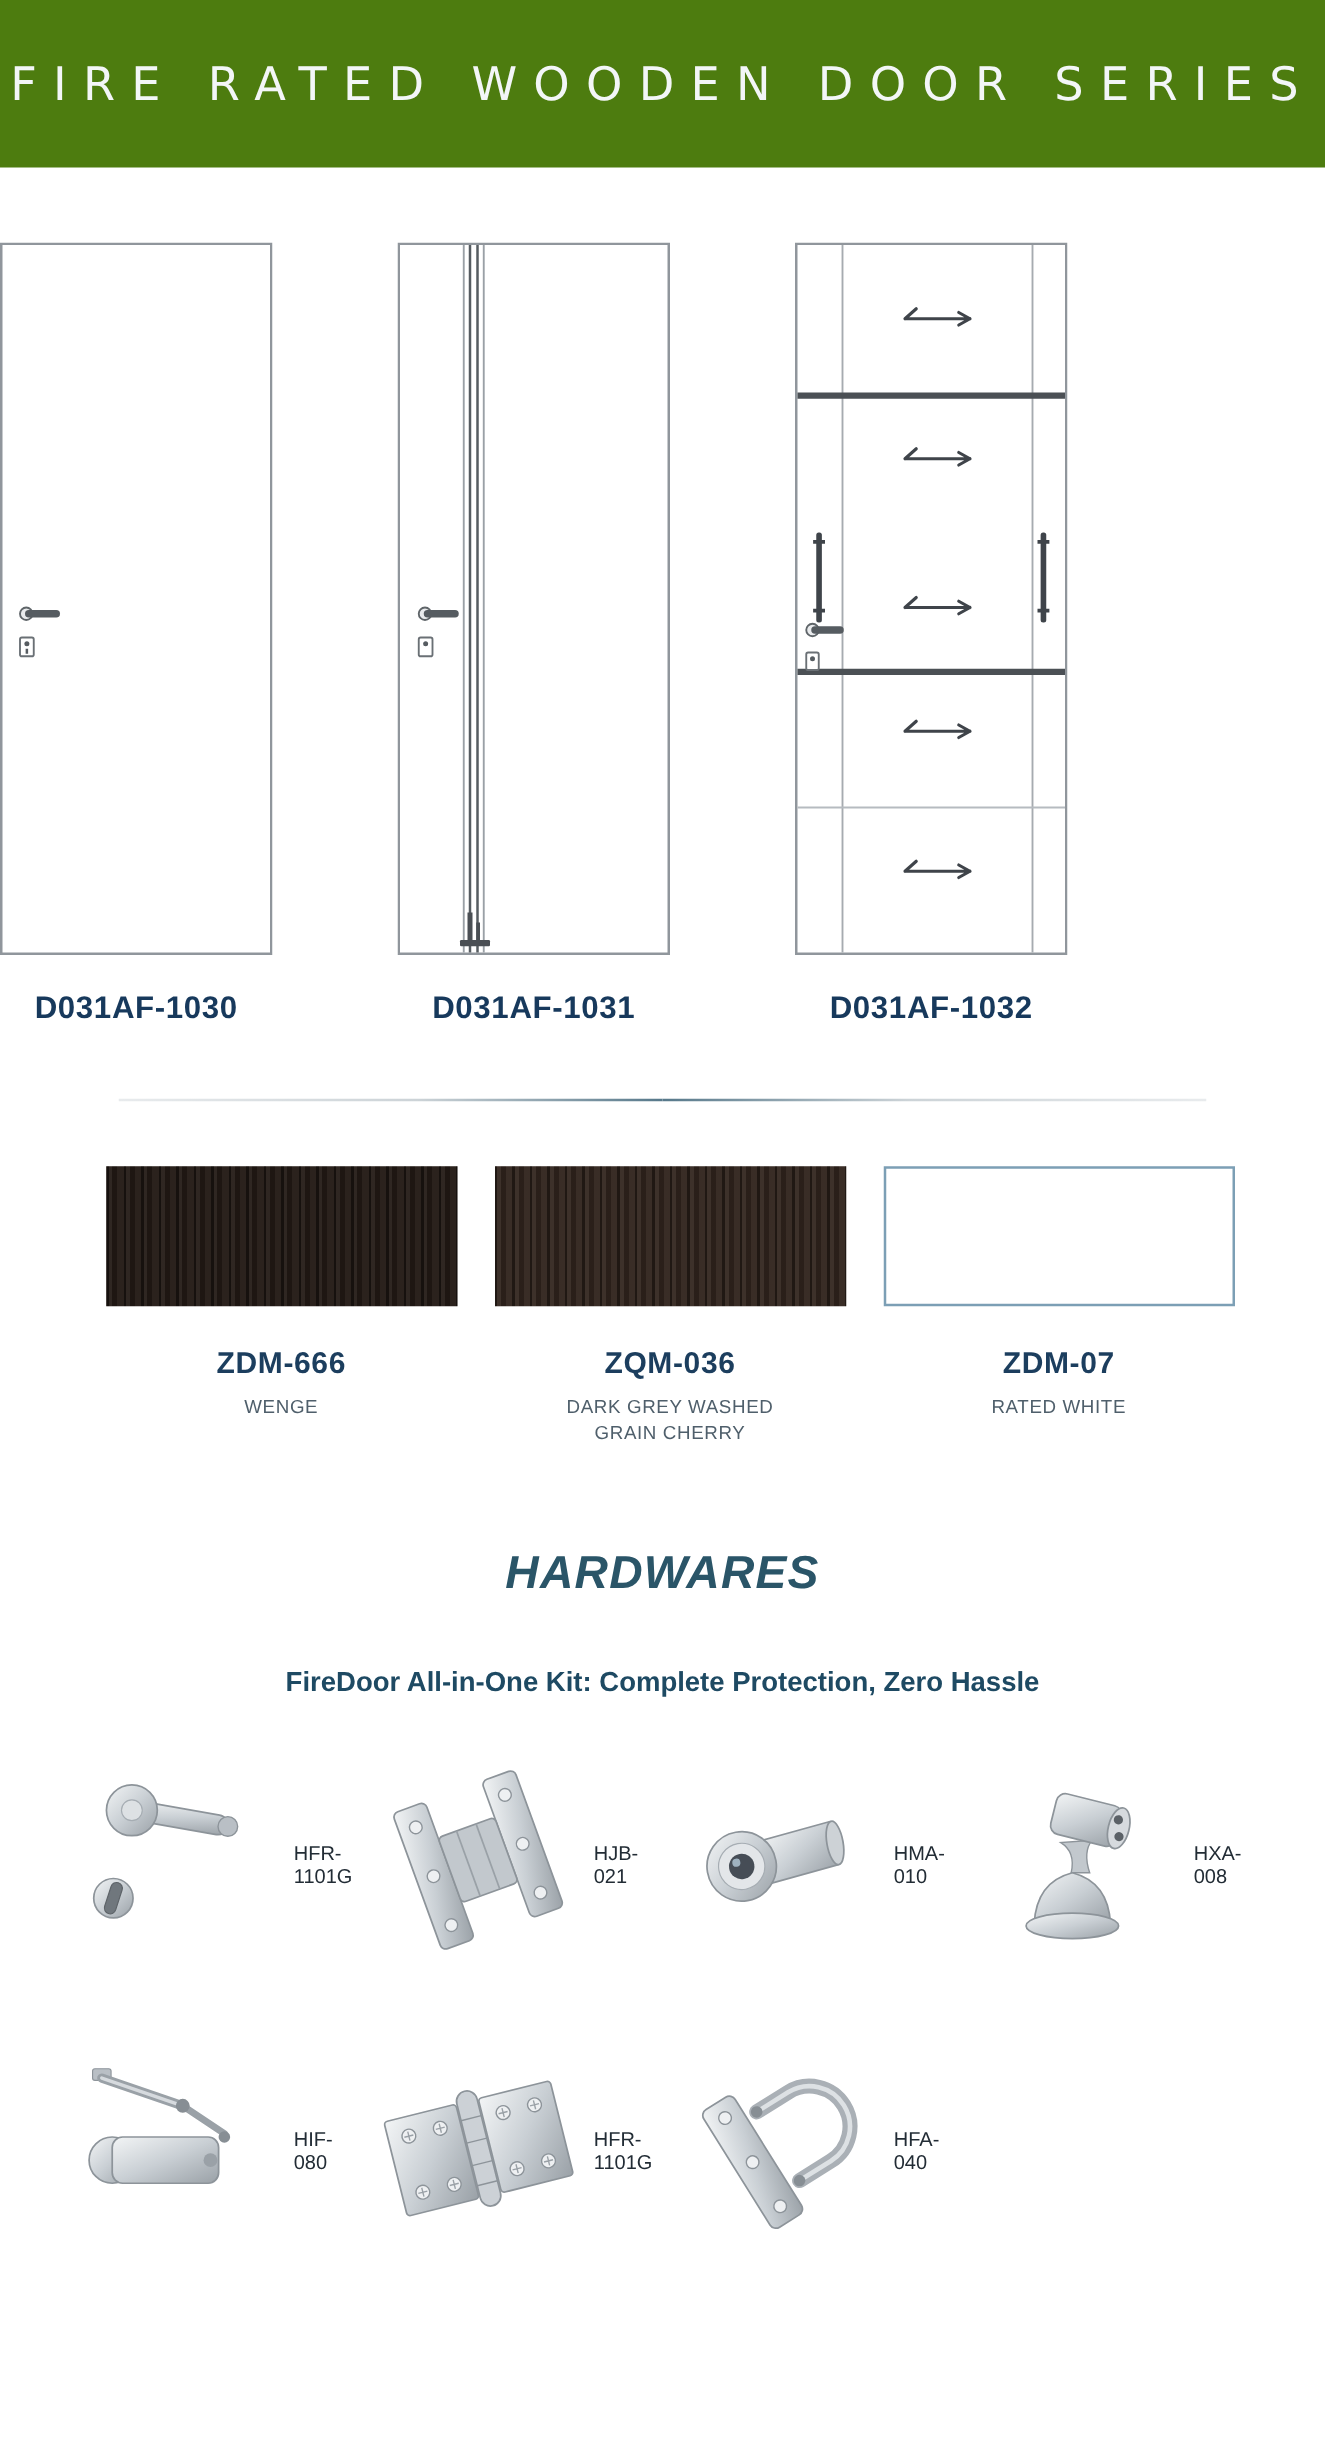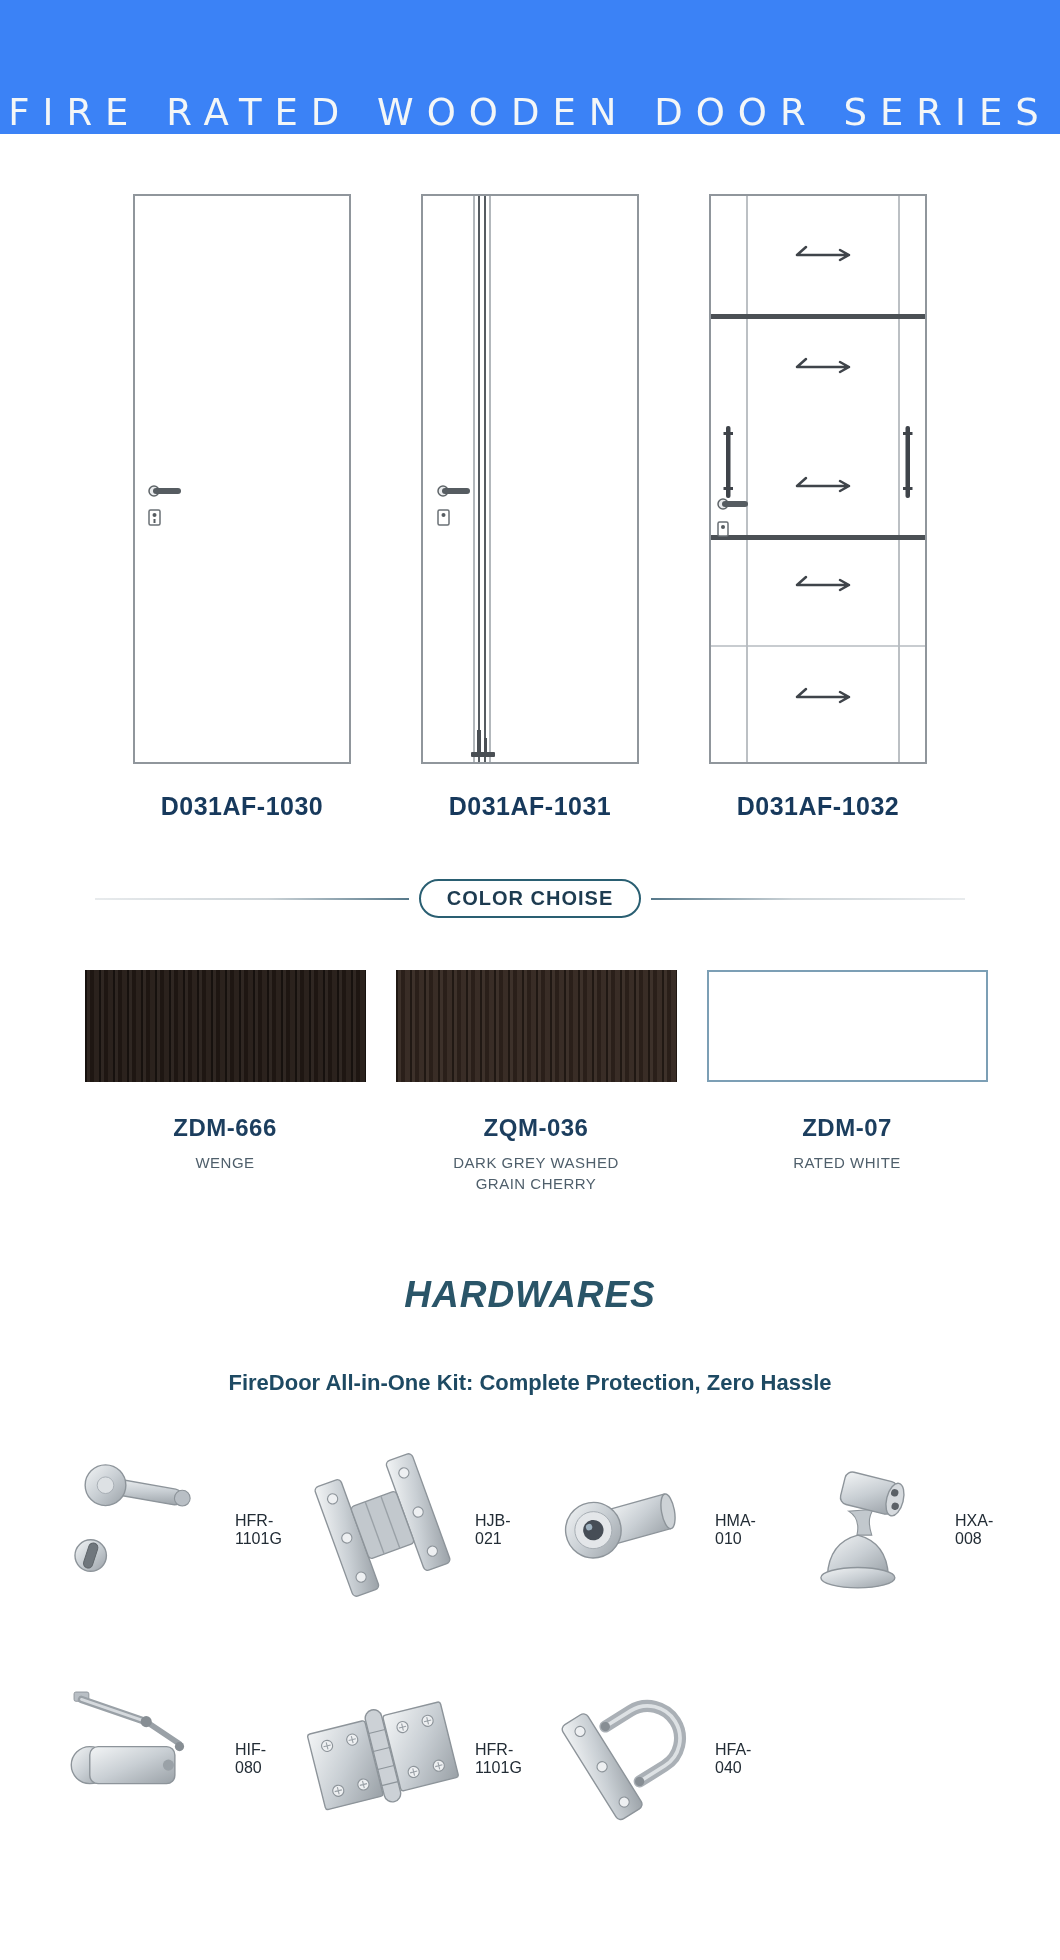--- a/index.html
+++ b/index.html
@@ -11,21 +11,21 @@
   }
 
   
   .header { height:134px; background:#35495c; display:flex; align-items:center; justify-content:center; }
   .header h1 {
     color:#f3f6f7; font-size:37px; font-weight:400; letter-spacing:13px;
     font-family:"DejaVu Sans", sans-serif; text-transform:uppercase; white-space:nowrap;
   }
 
   
-  .doors { margin-top:60px; display:flex; justify-content:center; gap:70px; }
+  .doors { margin-top:60px; display:flex; gap:100px; }
   .door-col { display:flex; flex-direction:column; align-items:center; }
   .door-svg { display:block; }
   .door-model { margin-top:28px; font-size:25px; font-weight:bold; color:#17395c; letter-spacing:0.5px; }
 
   
   .divider { margin:58px 95px 0; display:flex; align-items:center; }
   .divider .line { flex:1; height:2px; }
   .line-left  { background:linear-gradient(to right,#e8ebed 0%,#ccd3d7 55%,#56788a 100%); }
   .line-right { background:linear-gradient(to left,#e8ebed 0%,#ccd3d7 55%,#56788a 100%); }
   .pill {
@@ -52,21 +52,21 @@
   .hw-title { margin-top:80px; text-align:center; font-size:37px; font-weight:bold; color:#2a5568; letter-spacing:1px;font-style:italic; }
   .hw-sub { margin-top:54px; text-align:center; font-size:22px; font-weight:bold; color:#1e4a63; }
   .hw-grid { margin:46px auto 0; width:960px; display:grid; grid-template-columns:repeat(4,1fr); row-gap:64px; }
   .hw-item { display:flex; flex-direction:row; align-items:center; }
   .hw-img { height:165px; display:flex; align-items:center; justify-content:center; }
   .hw-code { margin-top:10px; font-size:16px; color:#222c35; }
 </style>
 </head>
 <body>
 
-<header class="header" style="background-color: #3b82f6; align-items: flex-end;">
+<header class="header" style="background-color: #4d7c0f;">
   <h1>FIRE RATED WOODEN DOOR SERIES</h1>
 </header>
 
 <section class="doors">
 
   <div class="door-col">
     <svg class="door-svg" viewBox="0 0 218 570" width="218" height="570">
       <rect x="1" y="1" width="216" height="568" fill="#ffffff" stroke="#90969c" stroke-width="2"></rect>
       <circle cx="21" cy="297" r="5" fill="#e9ebed" stroke="#5f6569" stroke-width="1.5"></circle>
       <rect x="20" y="294" width="28" height="6" rx="3" fill="#565c61"></rect>
@@ -121,21 +121,20 @@
       <rect x="9" y="328" width="10" height="14" rx="1.5" fill="#ffffff" stroke="#6a7075" stroke-width="1.5"></rect>
       <circle cx="14" cy="333" r="2" fill="#565c61"></circle>
     </svg>
     <div class="door-model">D031AF-1032</div>
   </div>
 
 </section>
 
 <div class="divider">
   <div class="line line-left"></div>
-  <div class="pill">COLOR CHOISE</div>
   <div class="line line-right"></div>
 </div>
 
 <section class="swatches">
 
   <div class="swatch-card">
     <div class="swatch wood" style="background-color: rgb(36, 27, 22);"></div>
     <div class="swatch-code">ZDM-666</div>
     <div class="swatch-name">WENGE</div>
   </div>

